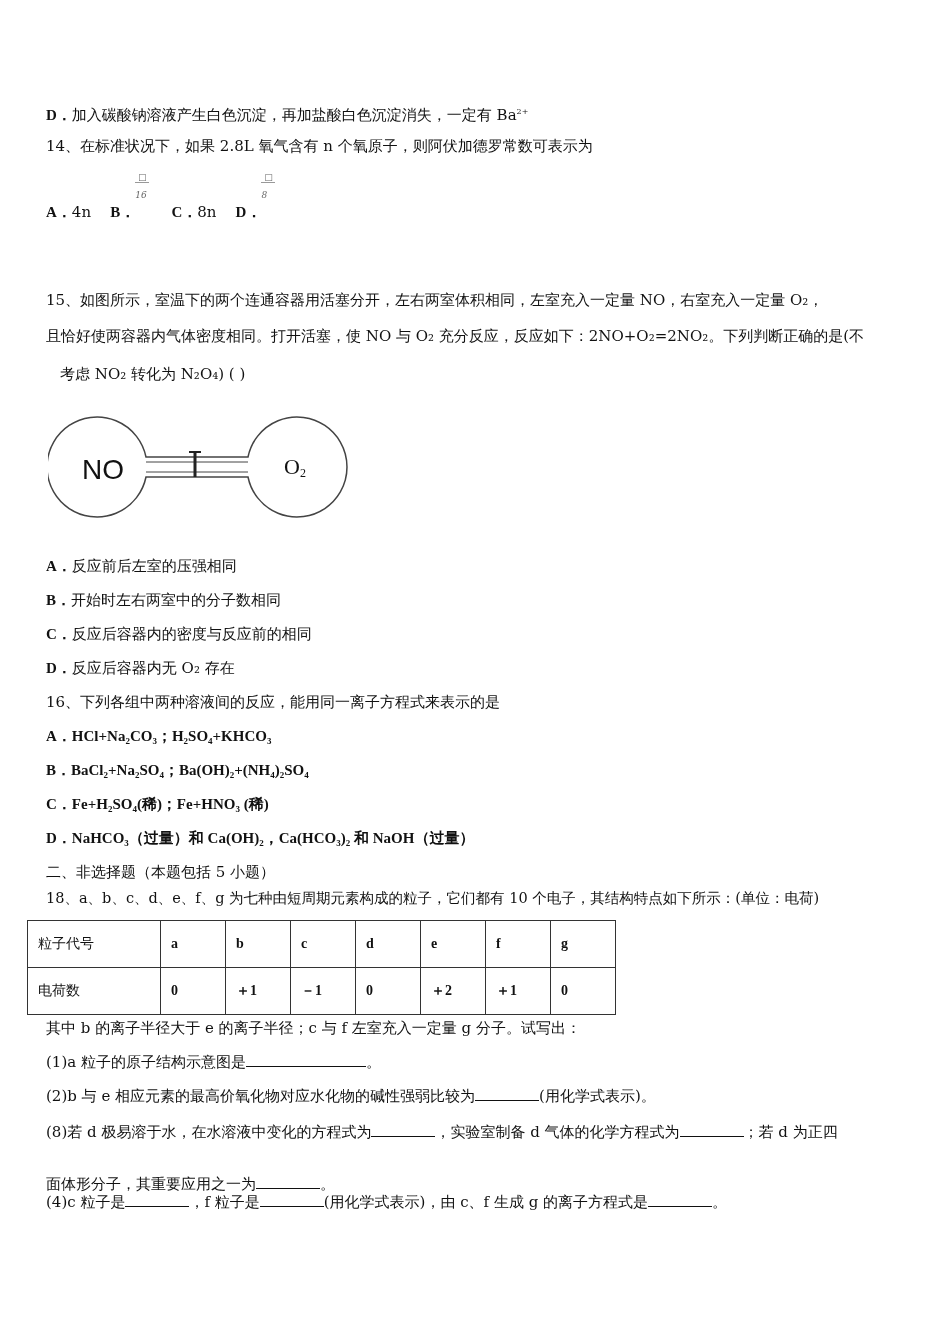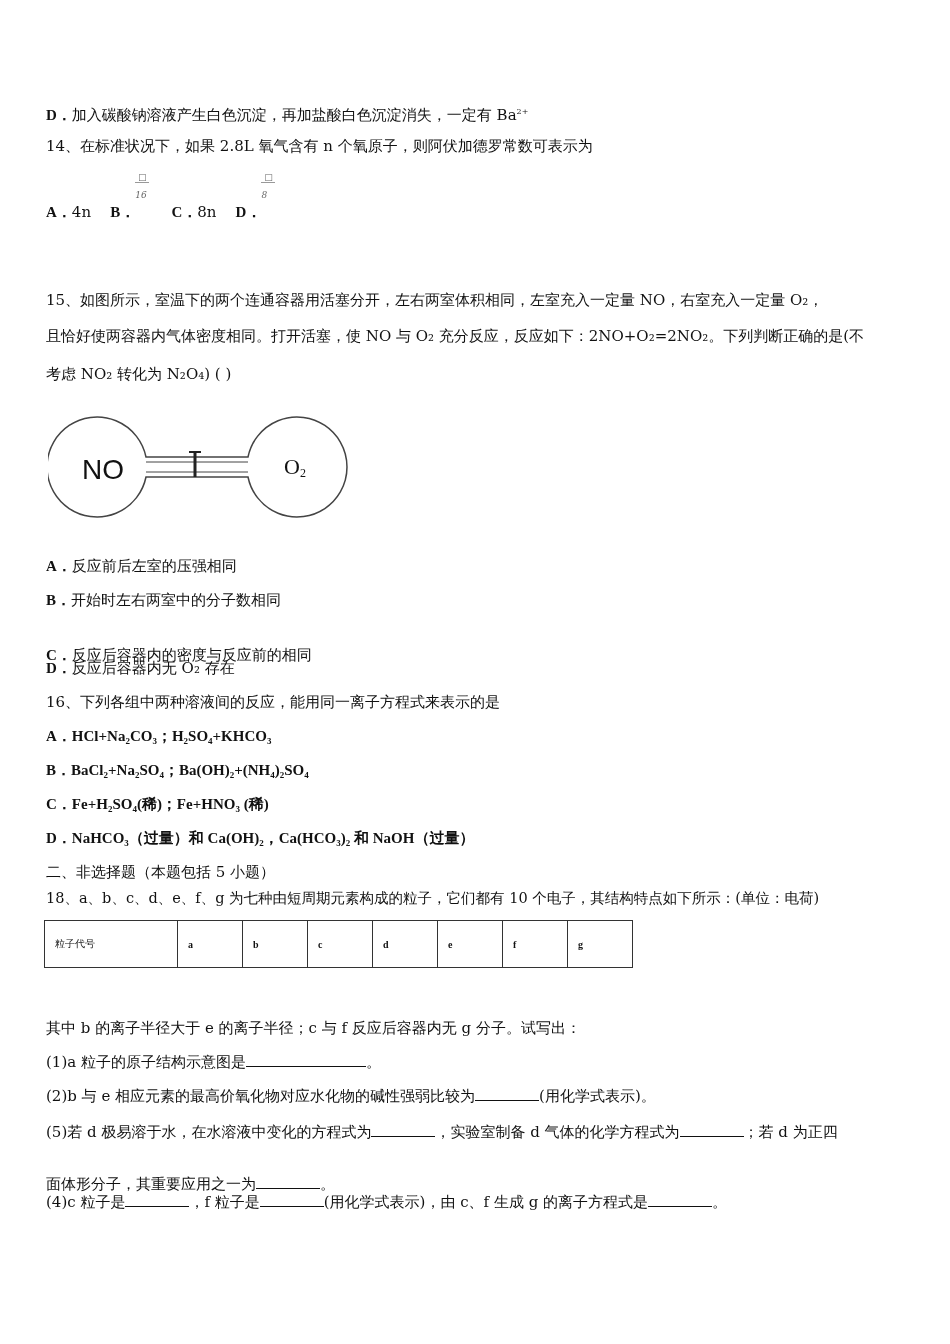--- a/index.html
+++ b/index.html
@@ -6,21 +6,21 @@
   body { width:950px; height:1344px; position:relative; overflow:hidden;
          font-family:"DejaVu Serif","Liberation Serif",serif; color:#111; }
   .line { position:absolute; left:46px; font-size:15px; white-space:nowrap; line-height:20px; }
   .b { font-weight:bold; font-family:"Liberation Serif",serif; }
   sub { font-size:9px; vertical-align:-3px; }
   sup { font-size:8px; vertical-align:6px; }
   .frac { display:inline-block; position:relative; width:22px; height:20px; vertical-align:bottom; }
   .frac .num { position:absolute; top:-30px; left:0; font-size:9px; color:#666; border-bottom:1px solid #999; width:14px; text-align:center; line-height:10px; }
   .frac .den { position:absolute; top:-17px; left:0; font-size:9px; color:#666; font-style:italic; width:14px; }
   .blank { display:inline-block; border-bottom:1px solid #111; height:14px; vertical-align:baseline; }
-  table.ptable { position:absolute; left:44px; top:920px; border-collapse:collapse; font-size:10px; }
+  table.ptable { position:absolute; left:27px; top:920px; border-collapse:collapse; font-size:14px; }
   table.ptable td { border:1px solid #333; height:46px; padding:0 10px; vertical-align:middle; }
   table.ptable td.h { width:112px; }
   table.ptable td.c { width:44px; font-weight:bold; font-family:"Liberation Serif",serif; }
   .diagram { position:absolute; left:48px; top:412px; }
 </style>
 </head>
 <body>
 
 <div class="line" style="top:102px;">
   <span class="b">D．</span><span>加入碳酸钠溶液产生白色沉淀，再加盐酸白色沉淀消失，一定有 Ba</span><sup>2+</sup>
@@ -29,37 +29,37 @@
 <div class="line" style="top:136px;">14、在标准状况下，如果 2.8L 氧气含有 n 个氧原子，则阿伏加德罗常数可表示为</div>
 <div class="line" style="top:202px;">
   <span class="b">A．</span><span>4n</span>&nbsp;&nbsp;&nbsp;
   <span class="b">B．</span><span class="frac"><span class="num">□</span><span class="den">16</span></span>&nbsp;&nbsp;
   <span class="b">C．</span><span>8n</span>&nbsp;&nbsp;&nbsp;
   <span class="b">D．</span><span class="frac"><span class="num">□</span><span class="den">8</span></span>
 </div>
 
 <div class="line" style="top:290px;">15、如图所示，室温下的两个连通容器用活塞分开，左右两室体积相同，左室充入一定量 NO，右室充入一定量 O₂，</div>
 <div class="line" style="top:326px;">且恰好使两容器内气体密度相同。打开活塞，使 NO 与 O₂ 充分反应，反应如下：2NO+O₂=2NO₂。下列判断正确的是(不</div>
-<div class="line" style="top:364px;">考虑 NO₂ 转化为 N₂O₄) (      )</div>
+<div class="line" style="top:364px;margin-left:14px;">考虑 NO₂ 转化为 N₂O₄) (      )</div>
 
 <div class="diagram">
   <svg width="305" height="110" viewBox="0 0 305 110">
     <path d="M98,45 A50,50 0 1 0 98,65 L200,65 A50,50 0 1 0 200,45 Z" fill="none" stroke="#444" stroke-width="1.5"></path>
     <line x1="98" y1="50" x2="200" y2="50" stroke="#444" stroke-width="1"></line>
     <line x1="98" y1="60" x2="200" y2="60" stroke="#444" stroke-width="1"></line>
     <line x1="147" y1="40" x2="147" y2="65" stroke="#222" stroke-width="3"></line>
     <line x1="141" y1="40" x2="153" y2="40" stroke="#222" stroke-width="2"></line>
   </svg>
   <span style="position:absolute;left:34px;top:42px;font-size:28px;font-family:Liberation Sans, sans-serif;">NO</span>
   <span style="position:absolute;left:236px;top:42px;font-size:22px;font-family:'Liberation Serif',serif;"><span>O</span><sub style="font-size:12px;">2</sub></span>
 </div>
 
 <div class="line" style="top:556px;"><span class="b">A．</span><span>反应前后左室的压强相同</span></div>
 <div class="line" style="top:590px;"><span class="b">B．</span><span>开始时左右两室中的分子数相同</span></div>
-<div class="line" style="top:624px;margin-top:21px;"><span class="b">C．</span><span>反应后容器内的密度与反应前的相同</span></div>
+<div class="line" style="top:624px;"><span class="b">C．</span><span>反应后容器内的密度与反应前的相同</span></div>
 <div class="line" style="top:658px;"><span class="b">D．</span><span>反应后容器内无 O₂ 存在</span></div>
 
 <div class="line" style="top:692px;">16、下列各组中两种溶液间的反应，能用同一离子方程式来表示的是</div>
 <div class="line b" style="top:726px;"><span>A．</span><span>HCl+Na₂CO₃；H₂SO₄+KHCO₃</span></div>
 <div class="line b" style="top:760px;"><span>B．</span><span>BaCl₂+Na₂SO₄；Ba(OH)₂+(NH₄)₂SO₄</span></div>
 <div class="line b" style="top:794px;text-align:right;"><span>C．</span><span>Fe+H₂SO₄(稀)；Fe+HNO₃ (稀)</span></div>
 <div class="line b" style="top:828px;"><span>D．</span><span>NaHCO₃（过量）和 Ca(OH)₂，Ca(HCO₃)₂ 和 NaOH（过量）</span></div>
 
 <div class="line" style="top:862px;">二、非选择题（本题包括 5 小题）</div>
 
@@ -70,32 +70,42 @@
       <tr>
     <td class="h">粒子代号</td>
     <td class="c">a</td>
     <td class="c">b</td>
     <td class="c">c</td>
     <td class="c">d</td>
     <td class="c">e</td>
     <td class="c">f</td>
     <td class="c">g</td>
   </tr>
+  <tr>
+    <td class="h">电荷数</td>
+    <td class="c">0</td>
+    <td class="c">＋1</td>
+    <td class="c">－1</td>
+    <td class="c">0</td>
+    <td class="c">＋2</td>
+    <td class="c">＋1</td>
+    <td class="c">0</td>
+  </tr>
 </tbody>
   </table>
 
-<div class="line" style="top:1018px;">其中 b 的离子半径大于 e 的离子半径；c 与 f 反应后容器内无 g 分子。试写出：</div>
+<div class="line" style="top:1018px;">其中 b 的离子半径大于 e 的离子半径；c 与 f 左室充入一定量 g 分子。试写出：</div>
 
 <div class="line" style="top:1052px;">
   <span>(1)a 粒子的原子结构示意图是</span><span class="blank" style="width:120px;"></span><span>。</span>
 </div>
 <div class="line" style="top:1086px;">
   <span>(2)b 与 e 相应元素的最高价氧化物对应水化物的碱性强弱比较为</span><span class="blank" style="width:64px;"></span><span>(用化学式表示)。</span>
 </div>
 <div class="line" style="top:1122px;">
-  <span>(5)若 d 极易溶于水，在水溶液中变化的方程式为</span><span class="blank" style="width:64px;"></span><span>，实验室制备 d 气体的化学方程式为</span><span class="blank" style="width:64px;"></span><span>；若 d 为正四</span>
+  <span>(8)若 d 极易溶于水，在水溶液中变化的方程式为</span><span class="blank" style="width:64px;"></span><span>，实验室制备 d 气体的化学方程式为</span><span class="blank" style="width:64px;"></span><span>；若 d 为正四</span>
 </div>
 <div class="line" style="top:1158px;margin-top:16px;">
   <span>面体形分子，其重要应用之一为</span><span class="blank" style="width:64px;"></span><span>。</span>
 </div>
 <div class="line" style="top:1192px;">
   <span>(4)c 粒子是</span><span class="blank" style="width:64px;"></span><span>，f 粒子是</span><span class="blank" style="width:64px;"></span><span>(用化学式表示)，由 c、f 生成 g 的离子方程式是</span><span class="blank" style="width:64px;"></span><span>。</span>
 </div>
 
 </body></html>

